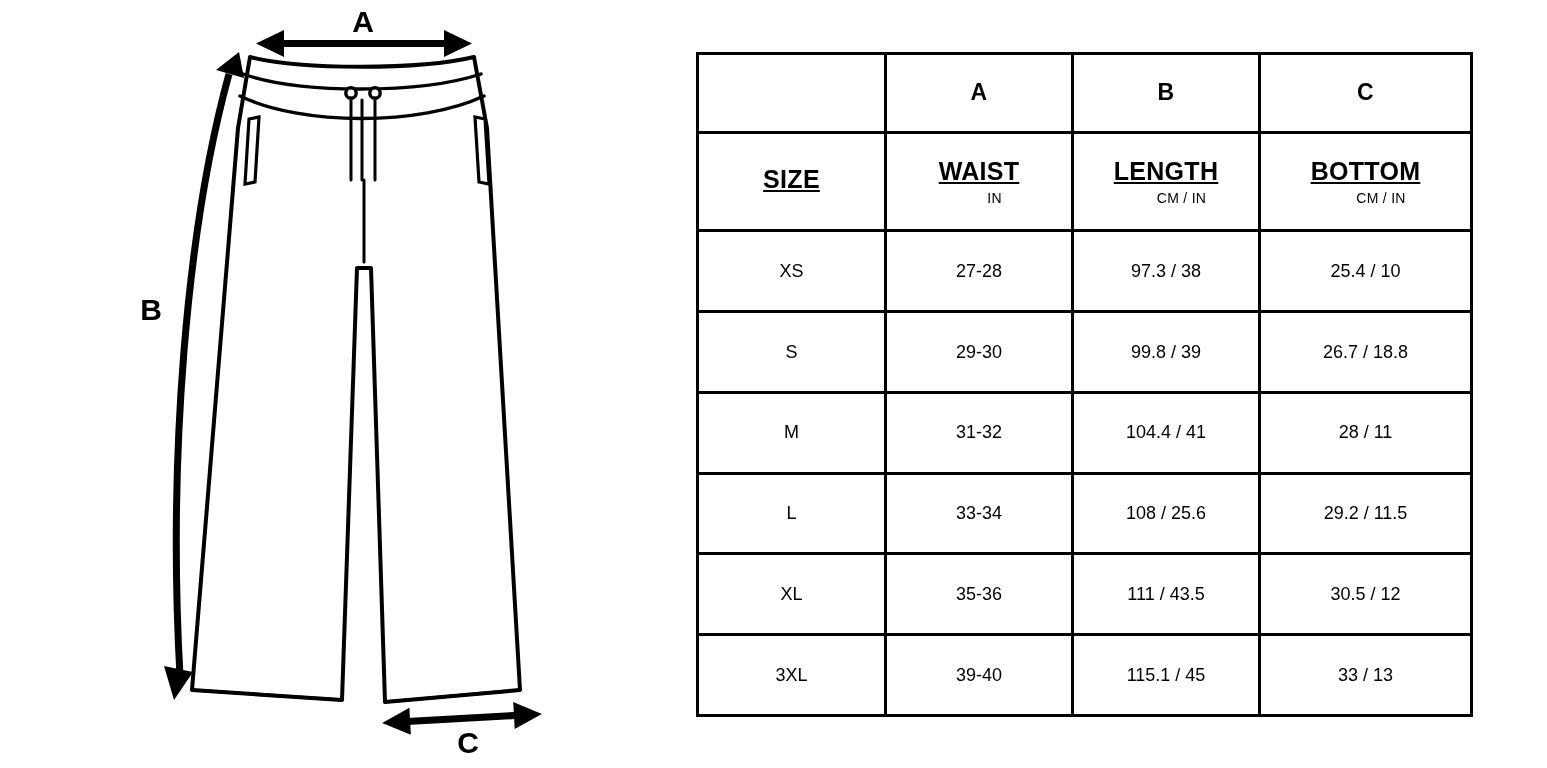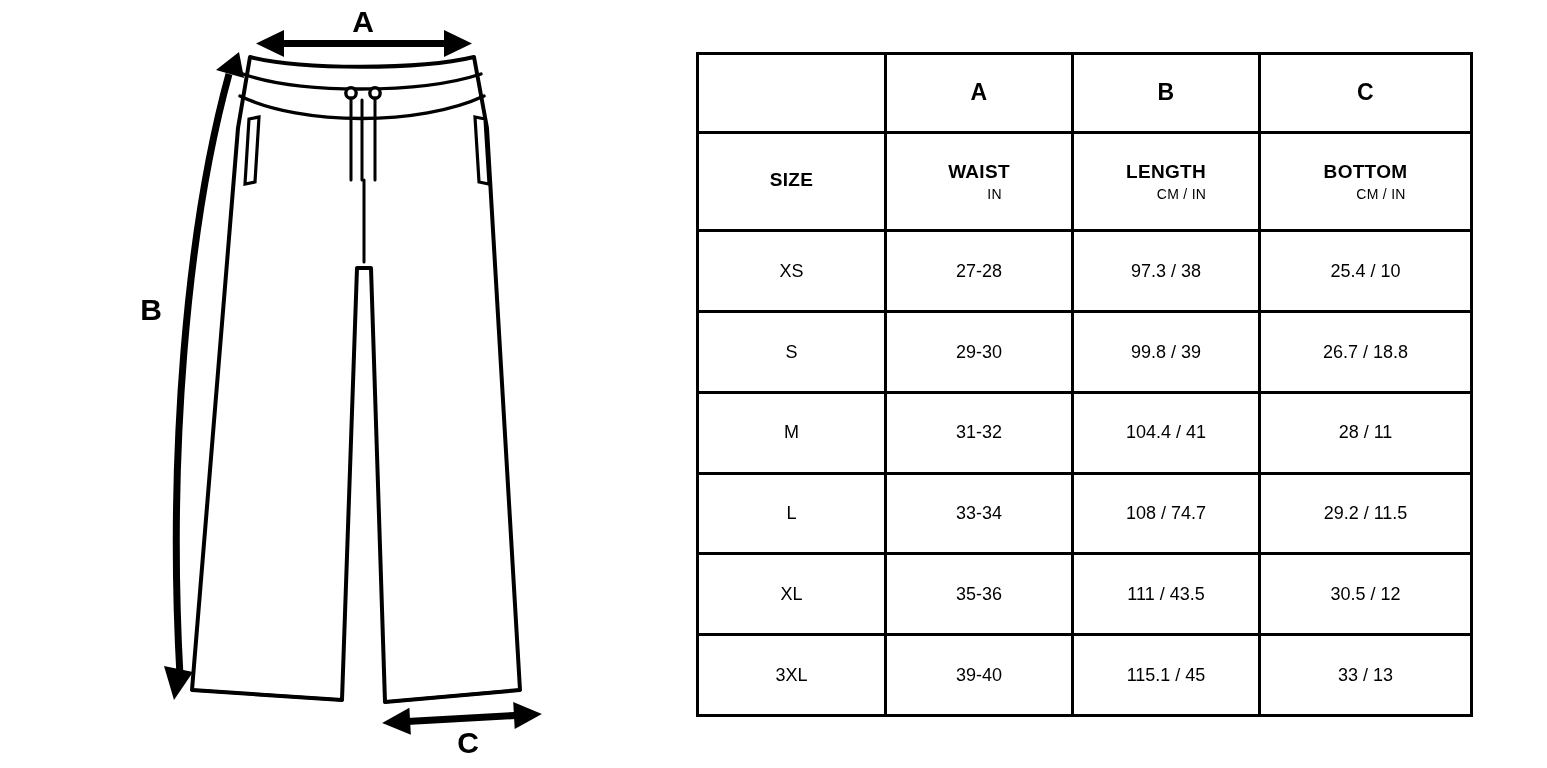--- a/index.html
+++ b/index.html
@@ -72,24 +72,25 @@
   tr.row-names   { height: 93px; }
   tr.row-data    { height: 76px; }
 
   td.letter-cell {
     font-size: 23px;
     font-weight: bold;
     letter-spacing: 0.5px;
   }
   td.name-cell .name-main {
     display: block;
-    font-size: 19px;
+    font-size: 25px;
     font-weight: bold;
     letter-spacing: 0.3px;
     line-height: 1.15;
+    text-decoration: underline;
   }
   td.name-cell .name-unit {
     display: block;
     font-size: 14px;
     font-weight: normal;
     letter-spacing: 0.3px;
     margin-top: 4px;
     padding-left: 31px;
   }
   td.data-cell {
@@ -236,21 +237,21 @@
         </tr>
         <tr class="row-data">
           <td class="data-cell">M</td>
           <td class="data-cell">31-32</td>
           <td class="data-cell">104.4 / 41</td>
           <td class="data-cell">28 / 11</td>
         </tr>
         <tr class="row-data">
           <td class="data-cell">L</td>
           <td class="data-cell">33-34</td>
-          <td class="data-cell">108 / 74.7</td>
+          <td class="data-cell">108 / 25.6</td>
           <td class="data-cell">29.2 / 11.5</td>
         </tr>
         <tr class="row-data">
           <td class="data-cell">XL</td>
           <td class="data-cell">35-36</td>
           <td class="data-cell">111 / 43.5</td>
           <td class="data-cell">30.5 / 12</td>
         </tr>
         <tr class="row-data">
           <td class="data-cell">3XL</td>

